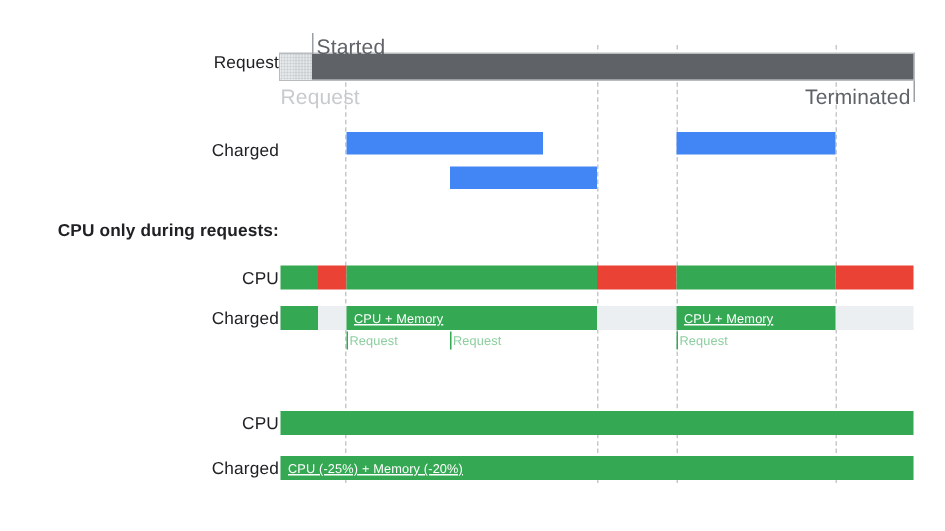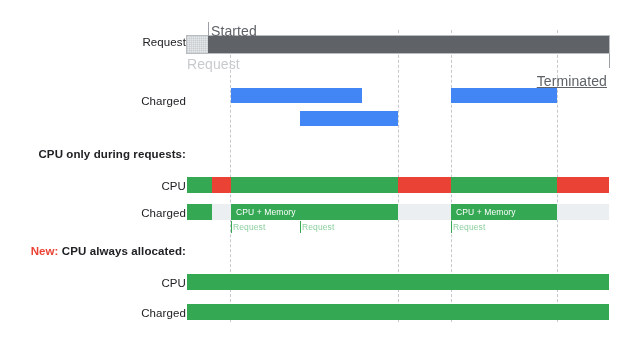--- a/index.html
+++ b/index.html
@@ -113,20 +113,21 @@
   .charged-track { background: #eceff1; }
   .charged-fill  { background: #34A853; }
 
   .charged-text {
     position: absolute;
     font-size: 8.5px;
     color: #ffffff;
     white-space: nowrap;
     z-index: 4;
     letter-spacing: 0.1px;
+    text-decoration: underline;
   }
 
   .request-label {
     position: absolute;
     font-size: 8.5px;
     color: #8bcf9e;
     white-space: nowrap;
     z-index: 3;
     padding-left: 2px;
     letter-spacing: 0.1px;
@@ -153,21 +154,21 @@
   <div class="tick-label" style="left:211px; top:23px;">Started</div>
   <div class="tick-mark" style="left:208px; top:22px; height:14px;"></div>
 
   <div class="instance-frame" style="left:186px; top:35px; width:424px; height:19px;">
     <div class="instance-starting abs" style="left:0px; top:0px; width:21px; height:17px;"></div>
     <div class="instance-started abs" style="left:21px; top:0px; width:401px; height:17px;"></div>
   </div>
 
   <div class="tick-label muted" style="left:187px; top:56px;">Request</div>
 
-  <div class="tick-label right" style="left:607px; top:73px;text-decoration:underline;">Terminated</div>
+  <div class="tick-label right" style="left:607px; top:56px;">Terminated</div>
   <div class="tick-mark" style="left:609px; top:54px; height:14px;"></div>
 
   <div class="row-label" style="top:95px;">Charged</div>
 
   <div class="bar req-bar" style="left:231px; top:88px; width:131px; height:15px;"></div>
   <div class="bar req-bar" style="left:300px; top:111px; width:98px; height:15px;"></div>
   <div class="bar req-bar" style="left:451px; top:88px; width:106px; height:15px;"></div>
 
   <div class="section-head" style="top:148px;">CPU only during requests:</div>
 
@@ -193,25 +194,22 @@
 
   <div class="request-tick" style="left:231px; top:221px; height:12px;"></div>
   <div class="request-label" style="left:231px; top:222px;">Request</div>
 
   <div class="request-tick" style="left:300px; top:221px; height:12px;"></div>
   <div class="request-label" style="left:300px; top:222px;">Request</div>
 
   <div class="request-tick" style="left:451px; top:221px; height:12px;"></div>
   <div class="request-label" style="left:451px; top:222px;">Request</div>
 
-  <div class="section-head" style="top:245px;">
-    <span class="new-tag">New:</span>
-    <span>CPU always allocated:</span>
-  </div>
 
   <div class="row-label" style="top:277px;">CPU</div>
   <div class="bar cpu-green" style="left:187px; top:274px; width:422px; height:16px;"></div>
 
   <div class="row-label" style="top:307px;">Charged</div>
   <div class="bar charged-track" style="left:187px; top:304px; width:422px; height:16px;"></div>
   <div class="bar charged-fill" style="left:187px; top:304px; width:422px; height:16px;"></div>
+  <div class="charged-text" style="left:192px; top:307px;">CPU (-25%) + Memory (-20%)</div>
 
 </div>
 
 </body></html>

